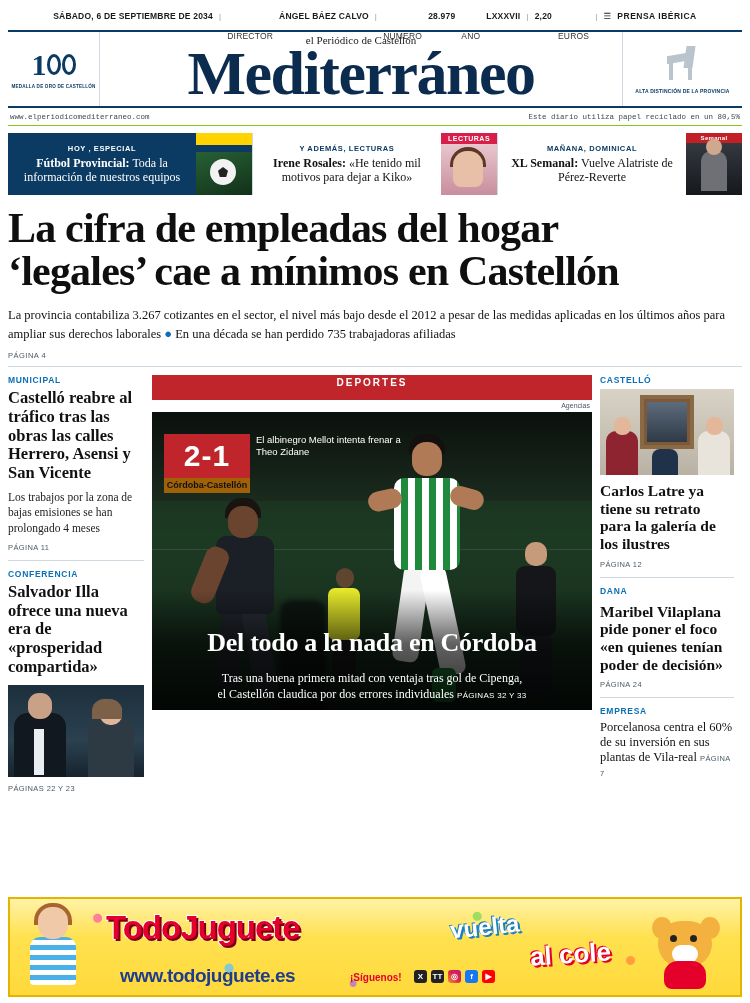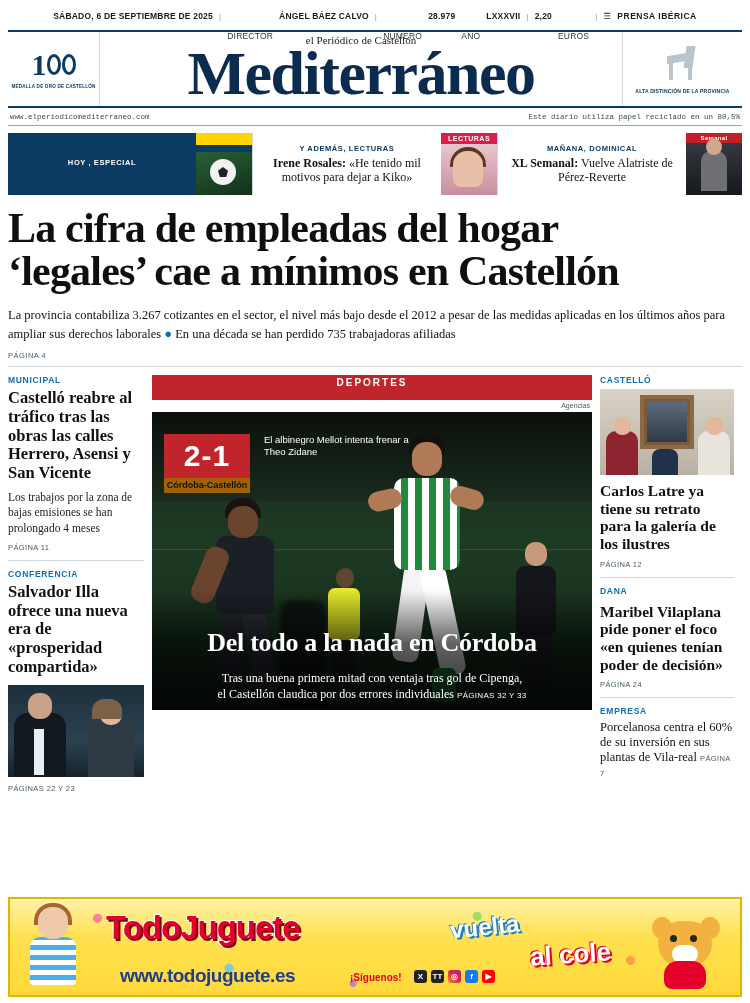--- a/index.html
+++ b/index.html
@@ -254,21 +254,21 @@
     font-family: "Liberation Sans", sans-serif; font-weight: bold;
     font-size: 30px; line-height: 44px; height: 44px; letter-spacing: 1px;
   }
   .scorelabel {
     position: absolute; left: 12px; top: 66px; width: 86px;
     background: #a16207; color: #111; text-align: center;
     font-family: "Liberation Sans", sans-serif; font-weight: bold;
     font-size: 9px; line-height: 15px; height: 15px;
   }
   .sp-caption-top {
-    position: absolute; left: 112px; top: 22px; width: 150px;
+    position: absolute; left: 104px; top: 22px; width: 150px;
     color: #fff; font-family: "Liberation Sans", sans-serif;
     font-size: 9.5px; line-height: 1.25;
   }
   
   .pl { position: absolute; }
   .pl-dark { left: 46px; bottom: 6px; width: 96px; height: 220px; }
   .pl-dark .torso { position:absolute; left: 18px; top: 52px; width: 58px; height: 78px; background:#1b1f26; border-radius: 10px 12px 6px 6px; }
   .pl-dark .head { position:absolute; left: 30px; top: 22px; width: 30px; height: 32px; border-radius: 14px; background:#6b4430; }
   .pl-dark .hair { position:absolute; left: 27px; top: 14px; width: 36px; height: 20px; border-radius: 16px 16px 0 0; background:#1a1410; }
   .pl-dark .leg1 { position:absolute; left: 20px; top: 126px; width: 24px; height: 78px; background:#22262d; transform: rotate(6deg); border-radius: 6px; }
@@ -403,21 +403,21 @@
   .ad .mascot .eye1 { position:absolute; left: 20px; top: 18px; width: 7px; height: 7px; border-radius:50%; background:#222; }
   .ad .mascot .eye2 { position:absolute; left: 40px; top: 18px; width: 7px; height: 7px; border-radius:50%; background:#222; }
   .ad .mascot .body { position:absolute; left: 14px; top: 44px; width: 42px; height: 28px; border-radius: 14px 14px 8px 8px; background:#e4002b; }
 </style>
 </head>
 <body>
 
 <div class="page">
 
   <div class="topbar">
-    <b>SÁBADO, 6 DE SEPTIEMBRE DE 2025</b>
+    <b>SÁBADO, 6 DE SEPTIEMBRE DE 2034</b>
     <span class="sep">|</span>
     <span class="light">DIRECTOR</span>
     <b>ÁNGEL BÁEZ CALVO</b>
     <span class="sep">|</span>
     <span class="light">NÚMERO</span>
     <b>28.979</b>
     <span class="light">AÑO</span>
     <b>LXXXVII</b>
     <span class="sep">|</span>
     <b>2,20</b>
@@ -454,20 +454,23 @@
   <div class="masthead-url-row">
     <span>www.elperiodicomediterraneo.com</span>
     <span>Este diario utiliza papel reciclado en un 80,5%</span>
   </div>
 
   <div class="promos">
 
     <div class="promo promo-1">
       <div class="promo-text">
         <div class="promo-k">HOY , ESPECIAL</div>
+        <div class="promo-h">
+          <b>Fútbol Provincial:</b><span> Toda la información de nuestros equipos</span>
+        </div>
       </div>
       <div class="promo-thumb t1">
         <span class="band"></span>
           <span class="band2"></span>
           <span class="ball"></span>
       </div>
     </div>
 
     <div class="promo">
       <div class="promo-text">

